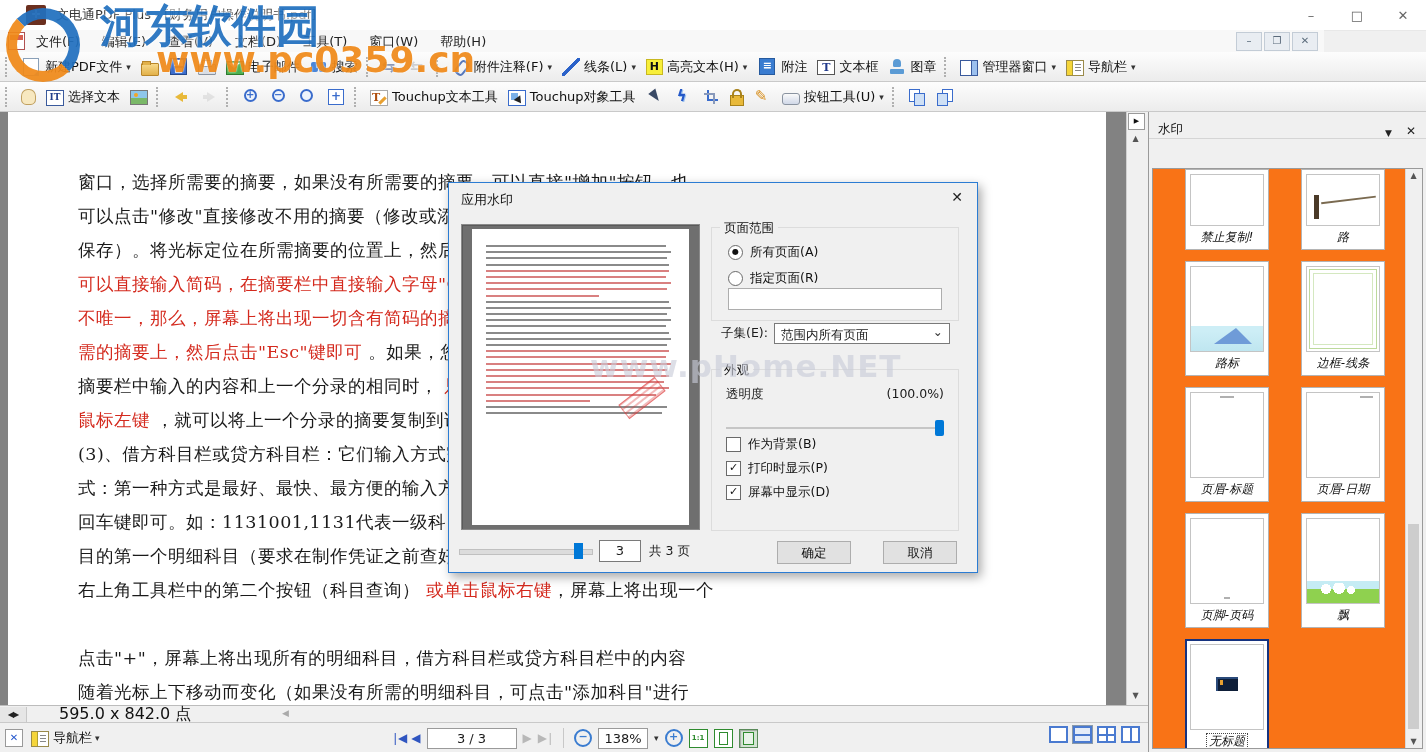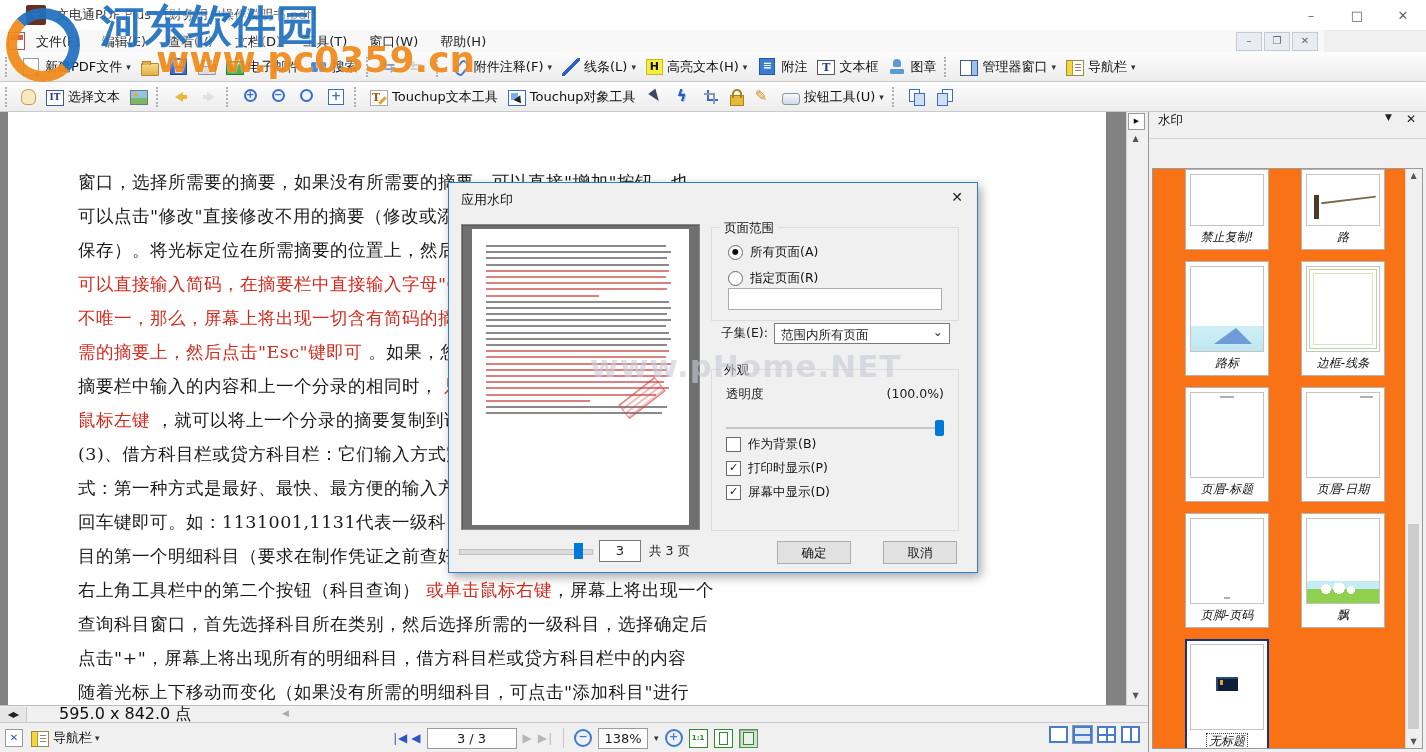--- a/index.html
+++ b/index.html
@@ -146,21 +146,21 @@
   .layouts{position:absolute;right:8px;top:3px;display:flex;gap:5px;}
   .wicon{width:19px;height:17px;border:2px solid #4a7ad0;background:#fff;position:relative;box-sizing:border-box;flex:none;}
   .wicon.w-tworows::before{content:"";position:absolute;left:0;right:0;top:6px;height:2px;background:#4a7ad0;}
   .wicon.w-quad::before{content:"";position:absolute;left:0;right:0;top:6px;height:2px;background:#4a7ad0;}
   .wicon.w-quad::after{content:"";position:absolute;top:0;bottom:0;left:7px;width:2px;background:#4a7ad0;}
   .wicon.w-twocols::before{content:"";position:absolute;top:0;bottom:0;left:7px;width:2px;background:#4a7ad0;}
   .wicon.pressed2{outline:1px solid #8899aa;background:#e4ecf8;}
 
   
   .panel{position:absolute;left:1148px;top:112px;width:278px;height:640px;background:#f0f0f0;border-left:1px solid #9a9a9a;box-sizing:border-box;}
-  .panel-header{height:26px;display:flex;align-items:flex-start;border-bottom:1px solid #d5d5d5;}
+  .panel-header{height:26px;display:flex;align-items:flex-end;border-bottom:1px solid #d5d5d5;}
   .panel-title{margin-left:9px;font-size:12.5px;color:#111;}
   .ph-chevron{margin-left:auto;font-size:9px;color:#222;}
   .ph-chevron::before{content:"▼";}
   .ph-close{margin:0 10px 0 14px;font-size:12px;color:#222;font-weight:bold;}
   .ph-close::before{content:"✕";}
   .panel-toolbar{height:28px;display:flex;align-items:center;gap:10px;padding-left:8px;}
   .i-add-watermark{width:15px;height:16px;background:#fff;border:1px solid #8aa0b8;position:relative;}
   .i-add-watermark::after{content:"+";position:absolute;right:-5px;bottom:-4px;font:bold 12px/12px "DejaVu Sans",sans-serif;color:#c8a020;text-shadow:0 0 2px #fff;}
   .options-btn{display:flex;align-items:center;gap:4px;}
   .i-wrench{width:18px;height:18px;position:relative;}
@@ -419,21 +419,20 @@
         <div class="docline" style="top: 160px;"><span class="red">可以直接输入简码，在摘要栏中直接输入字母"Q+</span></div>
         <div class="docline" style="top: 194px;"><span class="red">不唯一，那么，屏幕上将出现一切含有简码的摘要</span></div>
         <div class="docline" style="top: 228px;"><span class="red">需的摘要上，然后点击"Esc"键即可</span><span> 。如果，您输</span></div>
         <div class="docline" style="top: 262px;"><span>摘要栏中输入的内容和上一个分录的相同时， </span><span class="red">只需</span></div>
         <div class="docline" style="top: 296px;"><span class="red">鼠标左键</span><span> ，就可以将上一个分录的摘要复制到该</span></div>
         <div class="docline" style="top: 330px;"><span>(3)、借方科目栏或贷方科目栏：它们输入方式完全</span></div>
         <div class="docline" style="top: 364px;"><span>式：第一种方式是最好、最快、最方便的输入方式</span></div>
         <div class="docline" style="top: 398px;"><span>回车键即可。如：1131001,1131代表一级科目是</span></div>
         <div class="docline" style="top: 432px;"><span>目的第一个明细科目（要求在制作凭证之前查好科</span></div>
         <div class="docline" style="top: 466px;"><span>右上角工具栏中的第二个按钮（科目查询） </span><span class="red">或单击鼠标右键</span><span>，屏幕上将出现一个</span></div>
-        <div class="docline" style="top: 500px;"><span>查询科目窗口，首先选择科目所在类别，然后选择所需的一级科目，选择确定后</span></div>
         <div class="docline" style="top: 534px;"><span>点击"+"，屏幕上将出现所有的明细科目，借方科目栏或贷方科目栏中的内容</span></div>
         <div class="docline" style="top: 568px;"><span>随着光标上下移动而变化（如果没有所需的明细科目，可点击"添加科目"进行</span></div>
       </div>
   </div>
   <div class="vscroll">
     <span class="vs-split"></span>
     <span class="vs-up"></span>
     <span class="vs-down"></span>
   </div>
 

